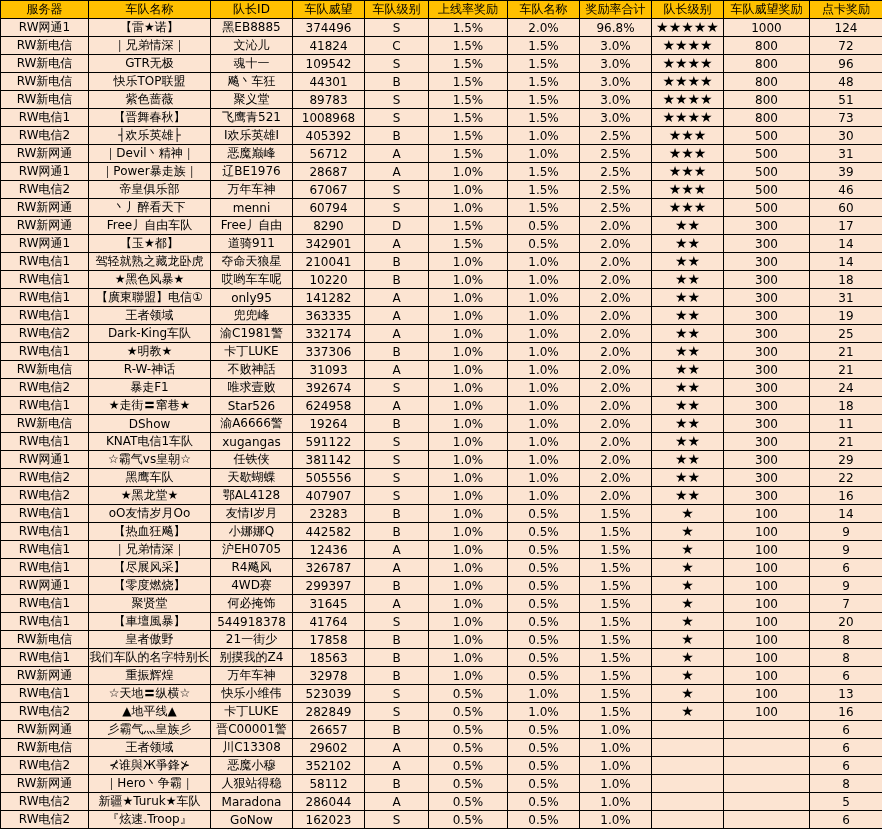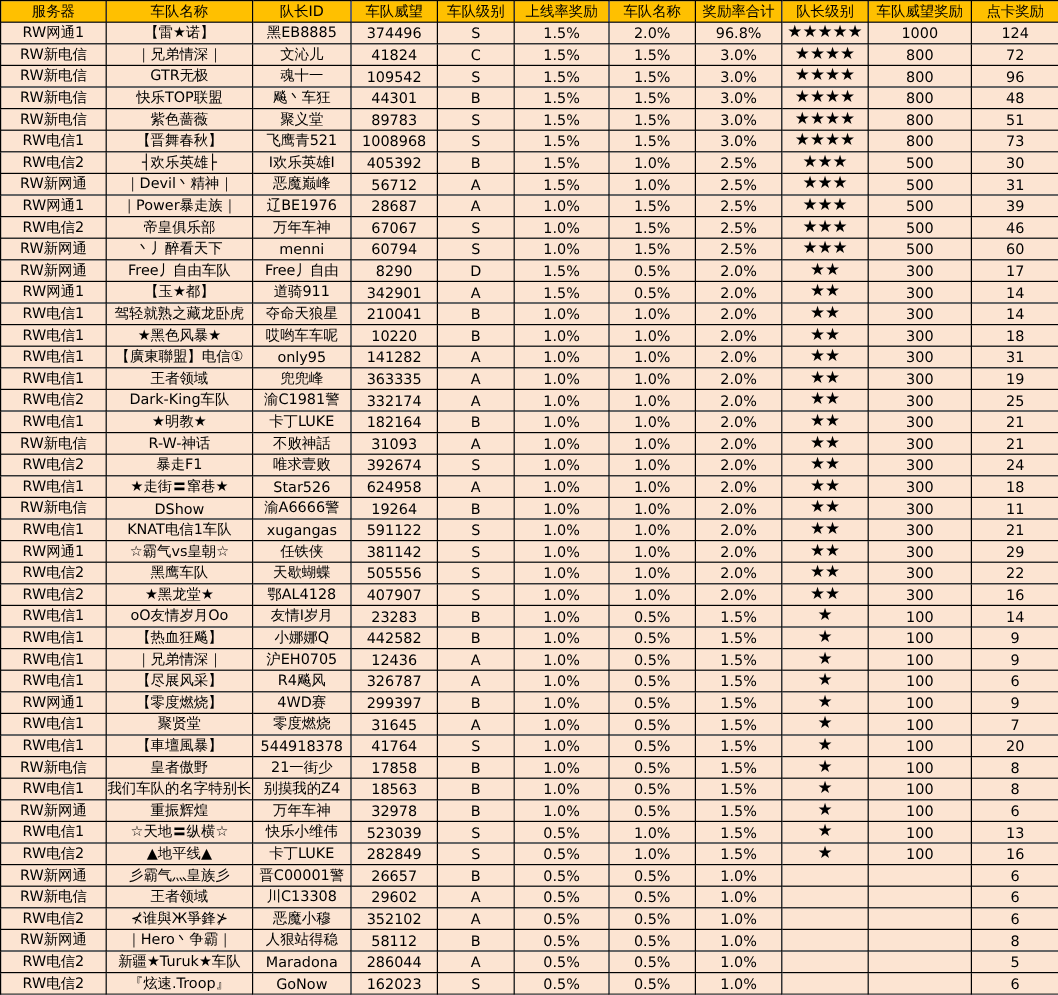--- a/index.html
+++ b/index.html
@@ -290,21 +290,21 @@
           <td>1.0%</td>
           <td>2.0%</td>
           <td class="stars-cell">★★</td>
           <td>300</td>
           <td>25</td>
         </tr>
         <tr>
           <td>RW电信1</td>
           <td>★明教★</td>
           <td>卡丁LUKE</td>
-          <td>182164</td>
+          <td>337306</td>
           <td>B</td>
           <td>1.0%</td>
           <td>1.0%</td>
           <td>2.0%</td>
           <td class="stars-cell">★★</td>
           <td>300</td>
           <td>21</td>
         </tr>
         <tr>
           <td>RW新电信</td>
@@ -471,21 +471,21 @@
           <td>1.0%</td>
           <td>0.5%</td>
           <td>1.5%</td>
           <td class="stars-cell">★</td>
           <td>100</td>
           <td>9</td>
         </tr>
         <tr>
           <td>RW电信1</td>
           <td>聚贤堂</td>
-          <td>零度燃烧</td>
+          <td>何必掩饰</td>
           <td>31645</td>
           <td>A</td>
           <td>1.0%</td>
           <td>0.5%</td>
           <td>1.5%</td>
           <td class="stars-cell">★</td>
           <td>100</td>
           <td>7</td>
         </tr>
         <tr>

